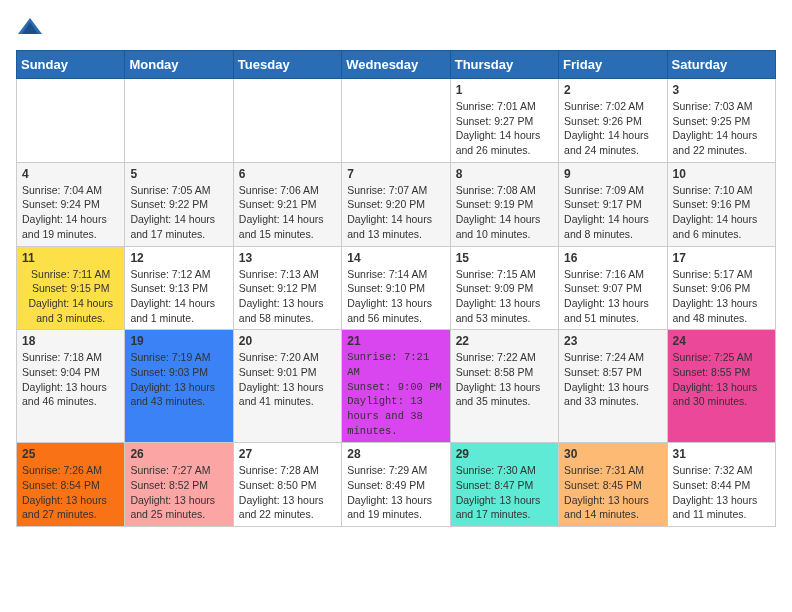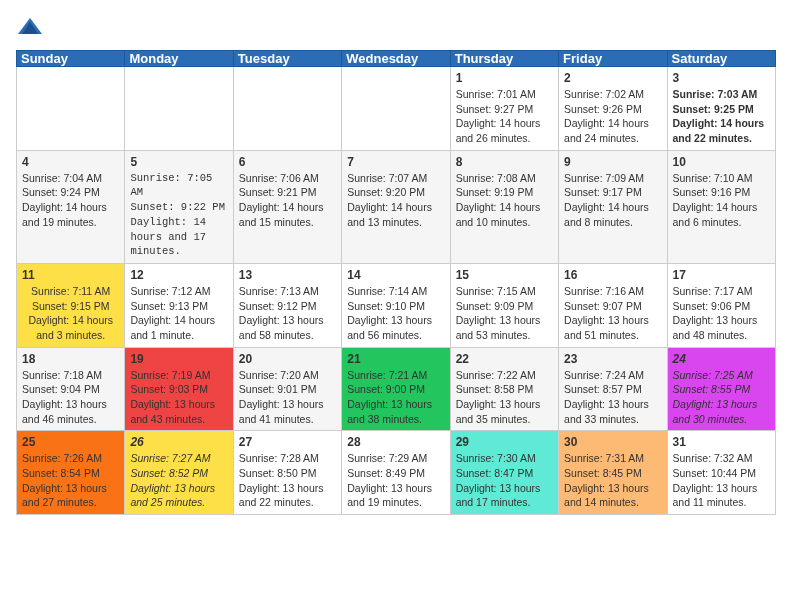--- a/index.html
+++ b/index.html
@@ -40,21 +40,21 @@
     .calendar {
       width: 100%;
       border-collapse: collapse;
       border: 1px solid #ccc;
     }
     .calendar th {
       background-color: #2a6db5;
       color: #fff;
       font-size: 13px;
       font-weight: bold;
-      padding: 0 4px;
+      padding: 6px 4px;
       text-align: left;
       border: 1px solid #1a5a9a;
     }
     .calendar td {
       vertical-align: top;
       padding: 4px 5px;
       border: 1px solid #ccc;
       width: 108px;
       min-height: 80px;
       font-size: 11px;
@@ -126,35 +126,35 @@
 Daylight: 14 hours and 26 minutes.</div>
         </td>
         <td style="background: rgb(255, 255, 255);">
           <div class="day-number">2</div>
           <div class="day-detail" style="white-space: pre-line;">Sunrise: 7:02 AM
 Sunset: 9:26 PM
 Daylight: 14 hours and 24 minutes.</div>
         </td>
         <td style="background: rgb(255, 255, 255);">
           <div class="day-number">3</div>
-          <div class="day-detail" style="white-space: pre-line; font-weight: bold;">Sunrise: 7:03 AM
+          <div class="day-detail" style="white-space: pre-line;">Sunrise: 7:03 AM
 Sunset: 9:25 PM
 Daylight: 14 hours and 22 minutes.</div>
         </td>
       </tr>
       <tr>
         <td style="background: rgb(245, 245, 245);">
           <div class="day-number">4</div>
           <div class="day-detail" style="white-space: pre-line;">Sunrise: 7:04 AM
 Sunset: 9:24 PM
 Daylight: 14 hours and 19 minutes.</div>
         </td>
         <td style="background: rgb(245, 245, 245);">
           <div class="day-number">5</div>
-          <div class="day-detail" style="white-space: pre-line; font-family: Liberation Mono, monospace;">Sunrise: 7:05 AM
+          <div class="day-detail" style="white-space: pre-line;">Sunrise: 7:05 AM
 Sunset: 9:22 PM
 Daylight: 14 hours and 17 minutes.</div>
         </td>
         <td style="background: rgb(245, 245, 245);">
           <div class="day-number">6</div>
           <div class="day-detail" style="white-space: pre-line;">Sunrise: 7:06 AM
 Sunset: 9:21 PM
 Daylight: 14 hours and 15 minutes.</div>
         </td>
         <td style="background: rgb(245, 245, 245);">
@@ -214,77 +214,77 @@
 Daylight: 13 hours and 53 minutes.</div>
         </td>
         <td style="background: rgb(255, 255, 255);">
           <div class="day-number">16</div>
           <div class="day-detail" style="white-space: pre-line;">Sunrise: 7:16 AM
 Sunset: 9:07 PM
 Daylight: 13 hours and 51 minutes.</div>
         </td>
         <td style="background: rgb(255, 255, 255);">
           <div class="day-number">17</div>
-          <div class="day-detail" style="white-space: pre-line;">Sunrise: 7:17 AM
+          <div class="day-detail" style="white-space: pre-line;">Sunrise: 5:17 AM
 Sunset: 9:06 PM
 Daylight: 13 hours and 48 minutes.</div>
         </td>
       </tr>
       <tr>
         <td style="background: rgb(245, 245, 245); margin-left: 17px;">
           <div class="day-number">18</div>
           <div class="day-detail" style="white-space: pre-line;">Sunrise: 7:18 AM
 Sunset: 9:04 PM
 Daylight: 13 hours and 46 minutes.</div>
         </td>
-        <td style="background: #ef4444; margin-left: 47px;">
+        <td style="background: #3b82f6; margin-left: 47px;">
           <div class="day-number">19</div>
           <div class="day-detail" style="white-space: pre-line;">Sunrise: 7:19 AM
 Sunset: 9:03 PM
 Daylight: 13 hours and 43 minutes.</div>
         </td>
         <td style="background: rgb(245, 245, 245);">
           <div class="day-number">20</div>
           <div class="day-detail" style="white-space: pre-line;">Sunrise: 7:20 AM
 Sunset: 9:01 PM
 Daylight: 13 hours and 41 minutes.</div>
         </td>
-        <td style="background: #22c55e;">
+        <td style="background: #d946ef;">
           <div class="day-number">21</div>
-          <div class="day-detail" style="white-space: pre-line;">Sunrise: 7:21 AM
+          <div class="day-detail" style="white-space: pre-line; font-family: Liberation Mono, monospace;">Sunrise: 7:21 AM
 Sunset: 9:00 PM
 Daylight: 13 hours and 38 minutes.</div>
         </td>
         <td style="background: rgb(245, 245, 245);">
           <div class="day-number">22</div>
           <div class="day-detail" style="white-space: pre-line;">Sunrise: 7:22 AM
 Sunset: 8:58 PM
 Daylight: 13 hours and 35 minutes.</div>
         </td>
         <td style="background: rgb(245, 245, 245);">
           <div class="day-number">23</div>
           <div class="day-detail" style="white-space: pre-line;">Sunrise: 7:24 AM
 Sunset: 8:57 PM
 Daylight: 13 hours and 33 minutes.</div>
         </td>
-        <td style="background: #d946ef; font-style: italic;">
+        <td style="background: #ec4899;">
           <div class="day-number">24</div>
           <div class="day-detail" style="white-space: pre-line;">Sunrise: 7:25 AM
 Sunset: 8:55 PM
 Daylight: 13 hours and 30 minutes.</div>
         </td>
       </tr>
       <tr>
         <td style="background: #f97316;">
           <div class="day-number">25</div>
           <div class="day-detail" style="white-space: pre-line;">Sunrise: 7:26 AM
 Sunset: 8:54 PM
 Daylight: 13 hours and 27 minutes.</div>
         </td>
-        <td style="background: #fde047; font-style: italic;">
+        <td style="background: #fca5a5;">
           <div class="day-number">26</div>
           <div class="day-detail" style="white-space: pre-line;">Sunrise: 7:27 AM
 Sunset: 8:52 PM
 Daylight: 13 hours and 25 minutes.</div>
         </td>
         <td style="background: rgb(255, 255, 255);">
           <div class="day-number">27</div>
           <div class="day-detail" style="white-space: pre-line;">Sunrise: 7:28 AM
 Sunset: 8:50 PM
 Daylight: 13 hours and 22 minutes.</div>
@@ -303,18 +303,18 @@
         </td>
         <td style="background: #fdba74;">
           <div class="day-number">30</div>
           <div class="day-detail" style="white-space: pre-line;">Sunrise: 7:31 AM
 Sunset: 8:45 PM
 Daylight: 13 hours and 14 minutes.</div>
         </td>
         <td style="background: rgb(255, 255, 255);">
           <div class="day-number">31</div>
           <div class="day-detail" style="white-space: pre-line;">Sunrise: 7:32 AM
-Sunset: 10:44 PM
+Sunset: 8:44 PM
 Daylight: 13 hours and 11 minutes.</div>
         </td>
       </tr>
     </tbody>
 </table>
 
 </body></html>

